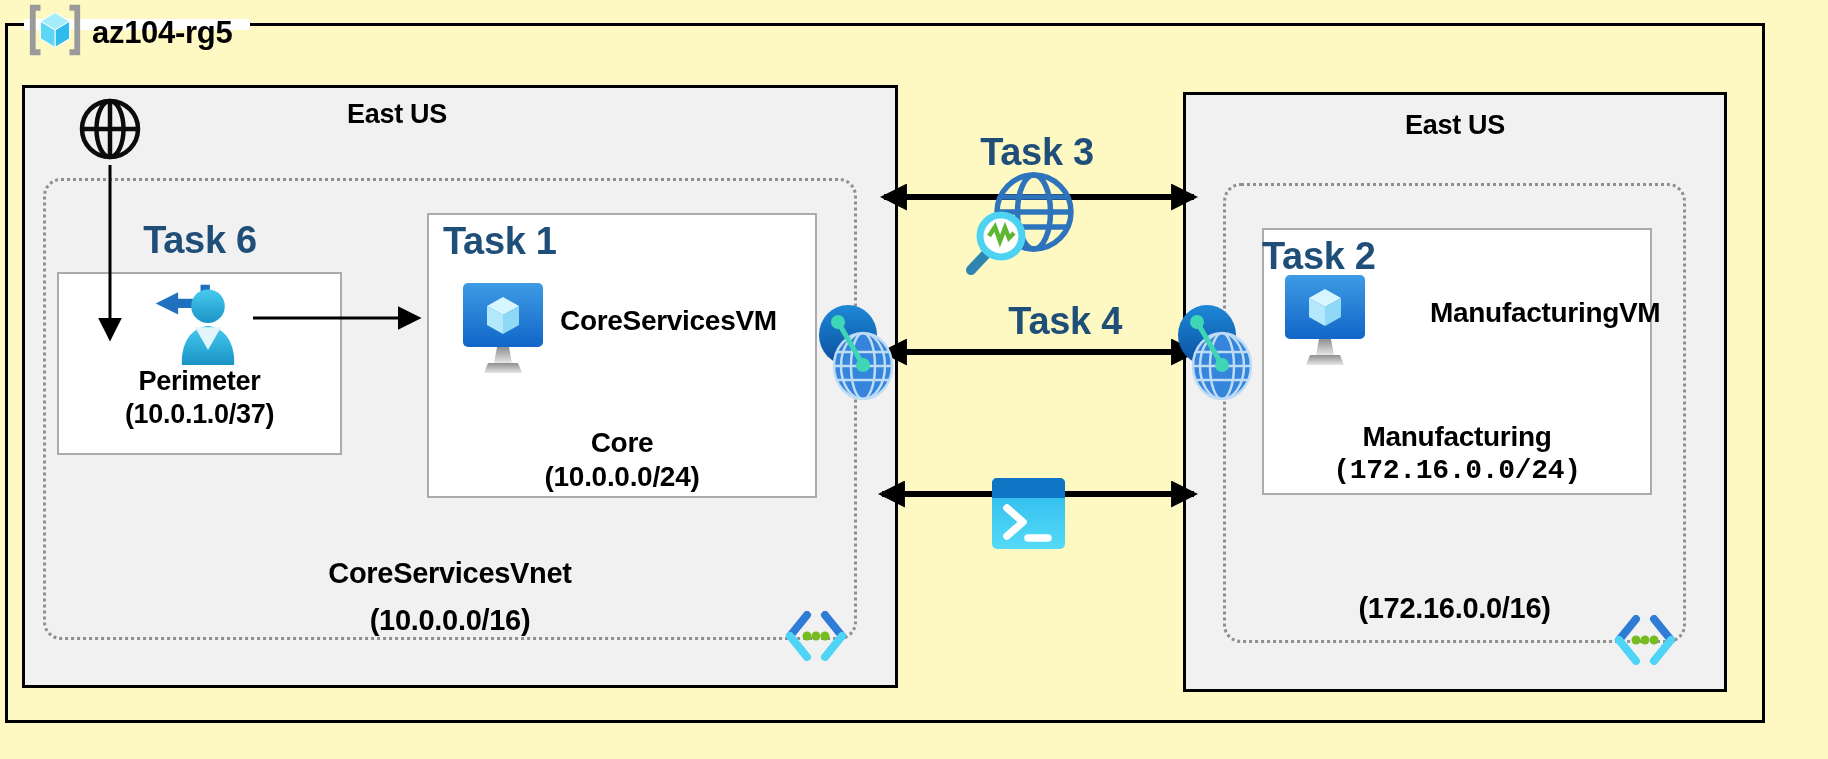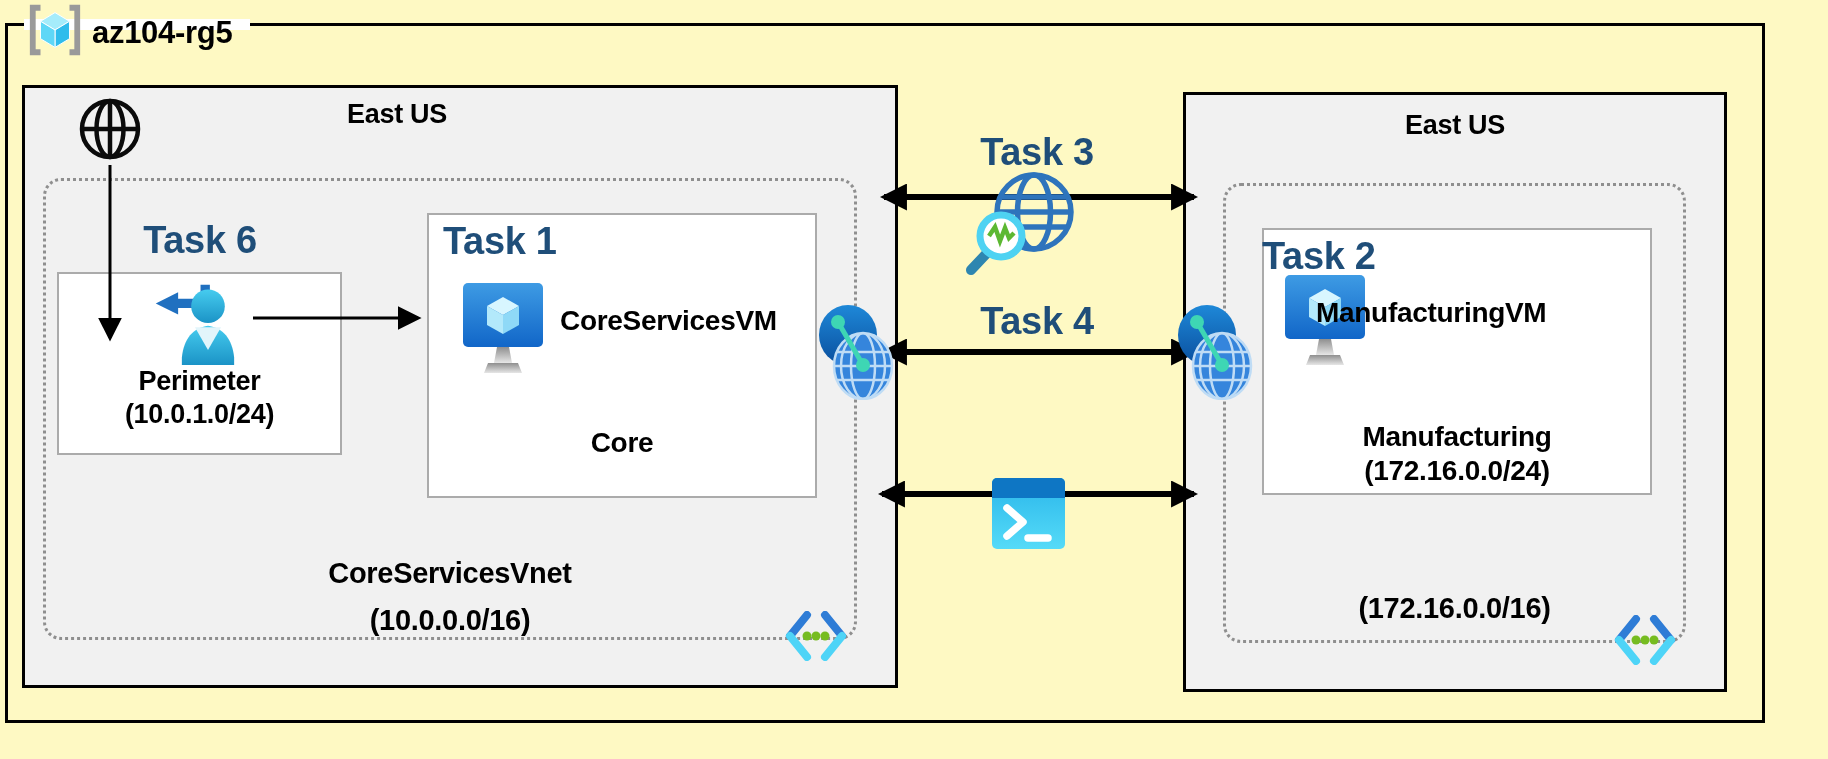--- a/index.html
+++ b/index.html
@@ -23,30 +23,30 @@
   .txt{z-index:8;white-space:nowrap;}
   .center{text-align:center;}
   .rg-label{left:92px;top:15px;font-size:31px;}
   .east-us-left{left:22px;top:99px;width:750px;font-size:27px;}
   .east-us-right{left:1183px;top:110px;width:544px;font-size:27px;}
   .task{color:#1F4E79;font-size:38px;}
   .task6{left:130px;top:219px;width:140px;}
   .task1{left:443px;top:220px;}
   .task2{left:1262px;top:235px;width:376px;text-align:left;}
   .task3{left:952px;top:131px;width:170px;}
-  .task4{left:952px;top:300px;width:170px;}
+  .task4{left:952px;top:300px;width:170px;text-align:right;}
   .task5{left:952px;top:435px;width:170px;}
   .perimeter-name{left:57px;top:366px;width:285px;font-size:27px;}
   .perimeter-cidr{left:57px;top:399px;width:285px;font-size:27px;}
   .vm1-label{left:560px;top:305px;font-size:28px;}
-  .vm2-label{left:1316px;top:297px;font-size:28px;}
+  .vm2-label{left:1430px;top:297px;font-size:28px;}
   .core-name{left:427px;top:427px;width:390px;font-size:28px;}
   .core-cidr{left:427px;top:461px;width:390px;font-size:28px;}
   .manu-name{left:1262px;top:421px;width:390px;font-size:28px;}
-  .manu-cidr{left:1262px;top:455px;width:390px;font-size:28px;}
+  .manu-cidr{left:1262px;top:455px;width:390px;font-size:28px;font-family:Liberation Mono, monospace;}
   .vnet1-name{left:43px;top:557px;width:814px;font-size:29px;}
   .vnet1-cidr{left:43px;top:604px;width:814px;font-size:29px;}
   .vnet2-name{left:1223px;top:557px;width:463px;font-size:29px;}
   .vnet2-cidr{left:1223px;top:592px;width:463px;font-size:29px;text-align:center;}
   
   .arrow-layer{left:0;top:0;width:1828px;height:759px;z-index:6;pointer-events:none;}
   .icon{z-index:7;}
 </style>
 </head>
 <body>
@@ -115,21 +115,21 @@
           <stop offset="1" stop-color="#1B93C6"></stop>
       </linearGradient>
     </defs>
     <polyline points="57,4 57,24 26,24" stroke="#2070C0" stroke-width="10" fill="none"></polyline>
     <polygon points="28,12 28,36 4,24" fill="#2070C0"></polygon>
     <circle cx="60" cy="27" r="18" fill="url(#gPer)"></circle>
     <path d="M60,48 C 44,50 34,62 32,82 L32,90 L88,90 L88,82 C 86,62 76,50 60,48 Z" fill="url(#gPer)"></path>
     <polygon points="46,49.5 74,49.5 60,74" fill="#E2F5FB"></polygon>
   </svg>
   <div class="abs txt center perimeter-name">Perimeter</div>
-  <div class="abs txt center perimeter-cidr">(10.0.1.0/24)</div>
+  <div class="abs txt center perimeter-cidr">(10.0.1.0/37)</div>
 
   <svg class="abs icon" style="left:461px;top:281px" width="84" height="98" viewBox="0 0 84 98">
     <defs>
       <linearGradient id="gMon" x1="0" y1="0" x2="0" y2="1">
         <stop offset="0" stop-color="#3E9BE4"></stop>
           <stop offset="1" stop-color="#1166C8"></stop>
       </linearGradient>
       <linearGradient id="gStand" x1="0" y1="0" x2="0" y2="1">
         <stop offset="0" stop-color="#8F8F8F"></stop>
           <stop offset="1" stop-color="#E6E6E6"></stop>
@@ -137,20 +137,21 @@
     </defs>
     <rect x="2" y="2" width="80" height="64" rx="5" fill="url(#gMon)"></rect>
     <polygon points="42,16 58,25 42,34 26,25" fill="#D8F6FF"></polygon>
     <polygon points="58,25 58,44 42,53 42,34" fill="#8FD9F7"></polygon>
     <polygon points="26,25 42,34 42,53 26,44" fill="#B3E9FB"></polygon>
     <polygon points="36,66 48,66 51,82 33,82" fill="url(#gStand)"></polygon>
     <polygon points="27,82 57,82 61,92 23,92" fill="url(#gStand)"></polygon>
   </svg>
   <div class="abs txt vm1-label">CoreServicesVM</div>
   <div class="abs txt center core-name">Core</div>
+  <div class="abs txt center core-cidr">(10.0.0.0/24)</div>
 
   <div class="abs txt center vnet1-name">CoreServicesVnet</div>
   <div class="abs txt center vnet1-cidr">(10.0.0.0/16)</div>
   <svg class="abs icon" style="left:785px;top:611px" width="62" height="50" viewBox="0 0 62 50">
     <line x1="22" y1="4" x2="5" y2="25" stroke="#2E7CD6" stroke-width="8" stroke-linecap="round"></line>
     <line x1="5" y1="25" x2="22" y2="46" stroke="#4ED4F7" stroke-width="8" stroke-linecap="round"></line>
     <line x1="40" y1="4" x2="57" y2="25" stroke="#2E7CD6" stroke-width="8" stroke-linecap="round"></line>
     <line x1="57" y1="25" x2="40" y2="46" stroke="#4ED4F7" stroke-width="8" stroke-linecap="round"></line>
     <circle cx="22" cy="25" r="4.5" fill="#76BC21"></circle>
       <circle cx="31" cy="25" r="4.5" fill="#76BC21"></circle>

